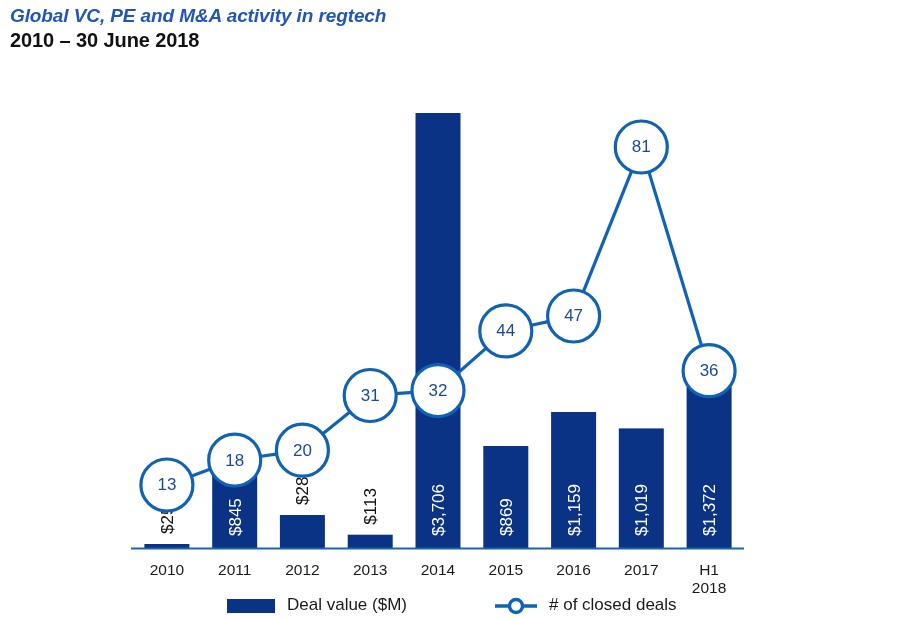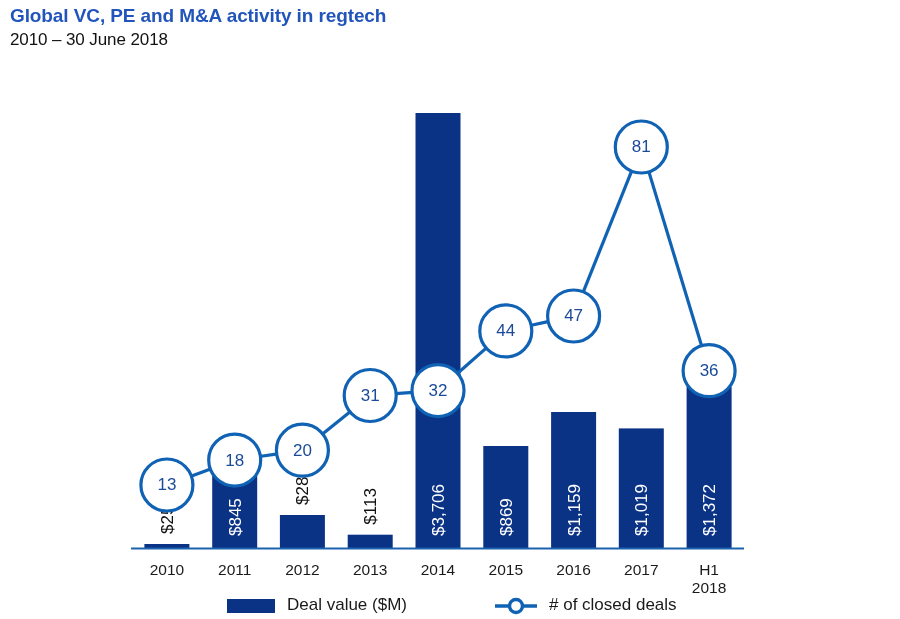--- a/index.html
+++ b/index.html
@@ -20,24 +20,25 @@
     left: 10px;
     top: 4px;
     width: 700px;
   }
   #title-line1 {
     font-size: 19px;
     font-weight: bold;
     color: #2255bb;
     line-height: 24px;
     letter-spacing: -0.1px;
+    font-style: italic;
   }
   #title-line2 {
-    font-size: 17px;
-    font-weight: normal;
+    font-size: 20px;
+    font-weight: bold;
     color: #111111;
     line-height: 24px;
     letter-spacing: -0.1px;
   }
   #chart-area {
     position: absolute;
     left: 0;
     top: 0;
     width: 900px;
     height: 619px;

